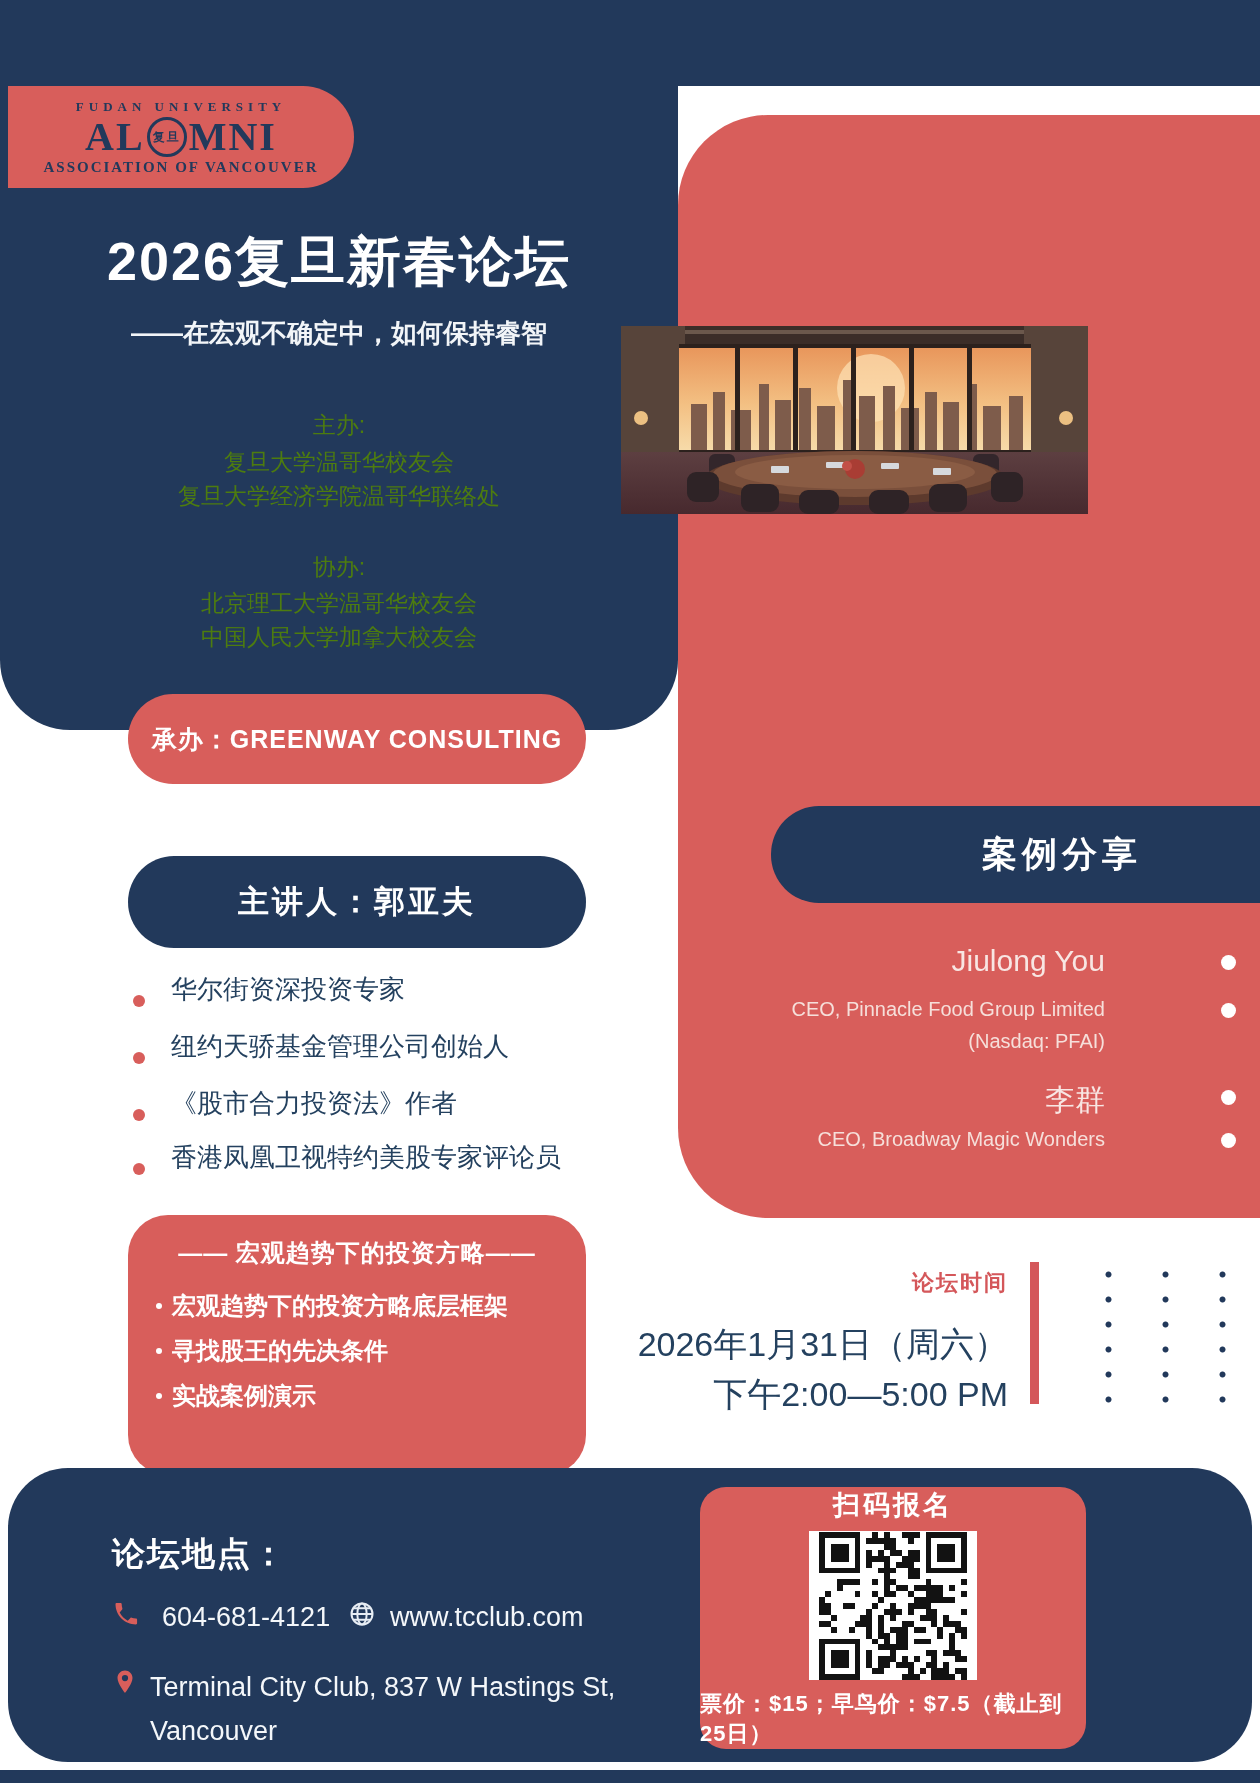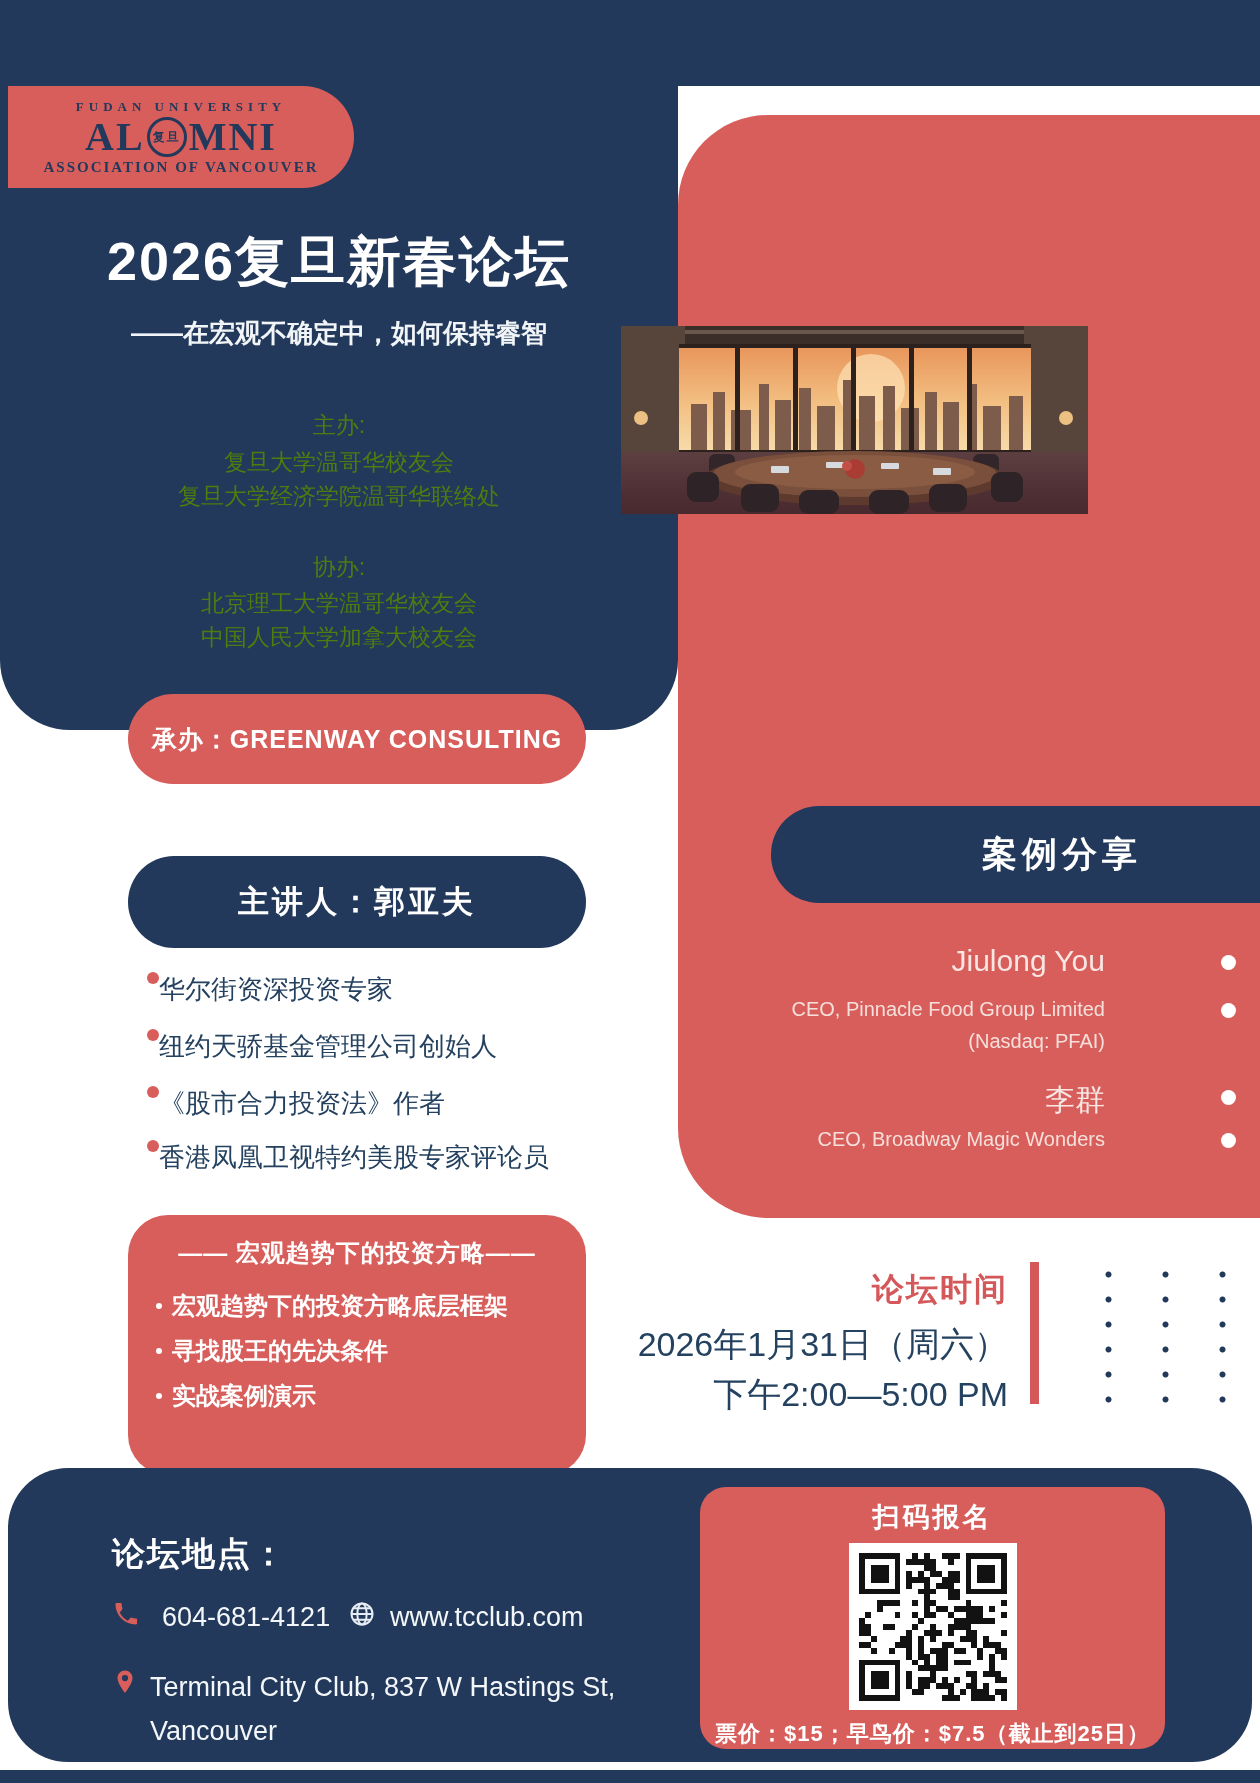--- a/index.html
+++ b/index.html
@@ -33,21 +33,21 @@
   .host-label{top:410px;} .host-1{top:447px;} .host-2{top:481px;}
   .cohost-label{top:552px;} .cohost-1{top:588px;} .cohost-2{top:622px;}
   
   .organizer-pill{position:absolute;left:128px;top:694px;width:458px;height:90px;background:#D85E5B;
     border-radius:46px;display:flex;align-items:center;justify-content:center;color:#fff;
     font-weight:bold;font-size:25px;letter-spacing:1px;}
   
   .speaker-pill{position:absolute;left:128px;top:856px;width:458px;height:92px;background:#22395B;
     border-radius:46px;display:flex;align-items:center;justify-content:center;color:#fff;
     font-weight:bold;font-size:31px;letter-spacing:3px;}
-  .bullet-row{position:absolute;left:147px;display:flex;align-items:flex-start;
+  .bullet-row{position:absolute;left:133px;display:flex;align-items:flex-end;gap:26px;
     color:#24415F;font-size:26px;}
   .bullet-dot{width:12px;height:12px;border-radius:50%;background:#D85E5B;flex:none;}
   .b1{top:972px;} .b2{top:1029px;} .b3{top:1086px;} .b4{top:1140px;}
   
   .topic-box{position:absolute;left:128px;top:1215px;width:458px;height:260px;background:#D85E5B;
     border-radius:40px;color:#fff;box-sizing:border-box;padding-top:22px;}
   .topic-title{text-align:center;font-size:24px;font-weight:bold;letter-spacing:1px;}
   .topic-items{margin-top:14px;padding-left:28px;}
   .topic-item{font-size:24px;font-weight:bold;line-height:45px;display:flex;gap:10px;align-items:center;}
   .topic-item .mini-dot{width:6px;height:6px;border-radius:50%;background:#fff;flex:none;}
@@ -59,21 +59,21 @@
     border-radius:48px 0 0 48px;display:flex;align-items:center;justify-content:flex-end;
     padding-right:118px;box-sizing:border-box;color:#fff;font-size:35px;font-weight:bold;
     letter-spacing:5px;}
   .case-line{position:absolute;right:155px;text-align:right;color:#F8E6E3;}
   .case-name{font-size:30px;}
   .case-role{font-size:20px;color:#F6DFDA;}
   .cn1{top:944px;} .cr1{top:998px;} .cr1b{top:1030px;} .cn2{top:1080px;} .cr2{top:1128px;}
   .case-dot{position:absolute;left:1221px;width:15px;height:15px;border-radius:50%;background:#fff;}
   .cd1{top:955px;} .cd2{top:1003px;} .cd3{top:1090px;} .cd4{top:1133px;}
   
-  .schedule-title{position:absolute;right:252px;top:1268px;color:#D4575A;font-size:32px;
+  .schedule-title{position:absolute;right:252px;top:1268px;color:#D4575A;font-size:22px;
     font-weight:bold;letter-spacing:2px;}
   .schedule-date{position:absolute;right:252px;top:1322px;color:#24415F;font-size:34px;}
   .schedule-time{position:absolute;right:252px;top:1372px;color:#24415F;font-size:34px;}
   .schedule-bar{position:absolute;left:1030px;top:1262px;width:9px;height:142px;background:#D4575A;}
   .dot-grid{position:absolute;left:1072px;top:1256px;width:188px;height:156px;
     background-image:radial-gradient(circle,#22395B 2.6px,transparent 3.4px);
     background-size:57px 25px;background-position:8px 6px;}
   
   .footer{position:absolute;left:8px;top:1468px;width:1244px;height:294px;background:#22395B;
     border-radius:60px;}
@@ -83,23 +83,23 @@
   .contact-text{position:absolute;color:#F4F7FA;font-size:27px;}
   .phone-number{left:162px;top:1602px;}
   .website{left:390px;top:1602px;}
   .address1{left:150px;top:1672px;}
   .address2{left:150px;top:1716px;}
   .icon-abs{position:absolute;}
   .phone-icon{left:112px;top:1600px;}
   .globe-icon{left:348px;top:1600px;}
   .location-icon{left:110px;top:1668px;}
   
-  .qr-box{position:absolute;left:700px;top:1487px;width:465px;height:262px;background:#D85E5B;
+  .qr-box{position:absolute;left:700px;top:1487px;width:386px;height:262px;background:#D85E5B;
     border-radius:26px;display:flex;flex-direction:column;align-items:center;
-    box-sizing:border-box;padding-top:12px;}
+    box-sizing:border-box;padding-top:0;}
   .qr-title{font-size:27px;font-weight:bold;color:#fff;letter-spacing:3px;}
   .qr-frame{margin-top:8px;width:168px;height:168px;background:#fff;display:flex;
     align-items:center;justify-content:center;}
   .qr-frame svg{width:148px;height:148px;}
   .qr-price{margin-top:9px;font-size:22px;font-weight:bold;color:#fff;letter-spacing:1px;}
 </style>
 </head>
 <body>
 
 <div class="page">

